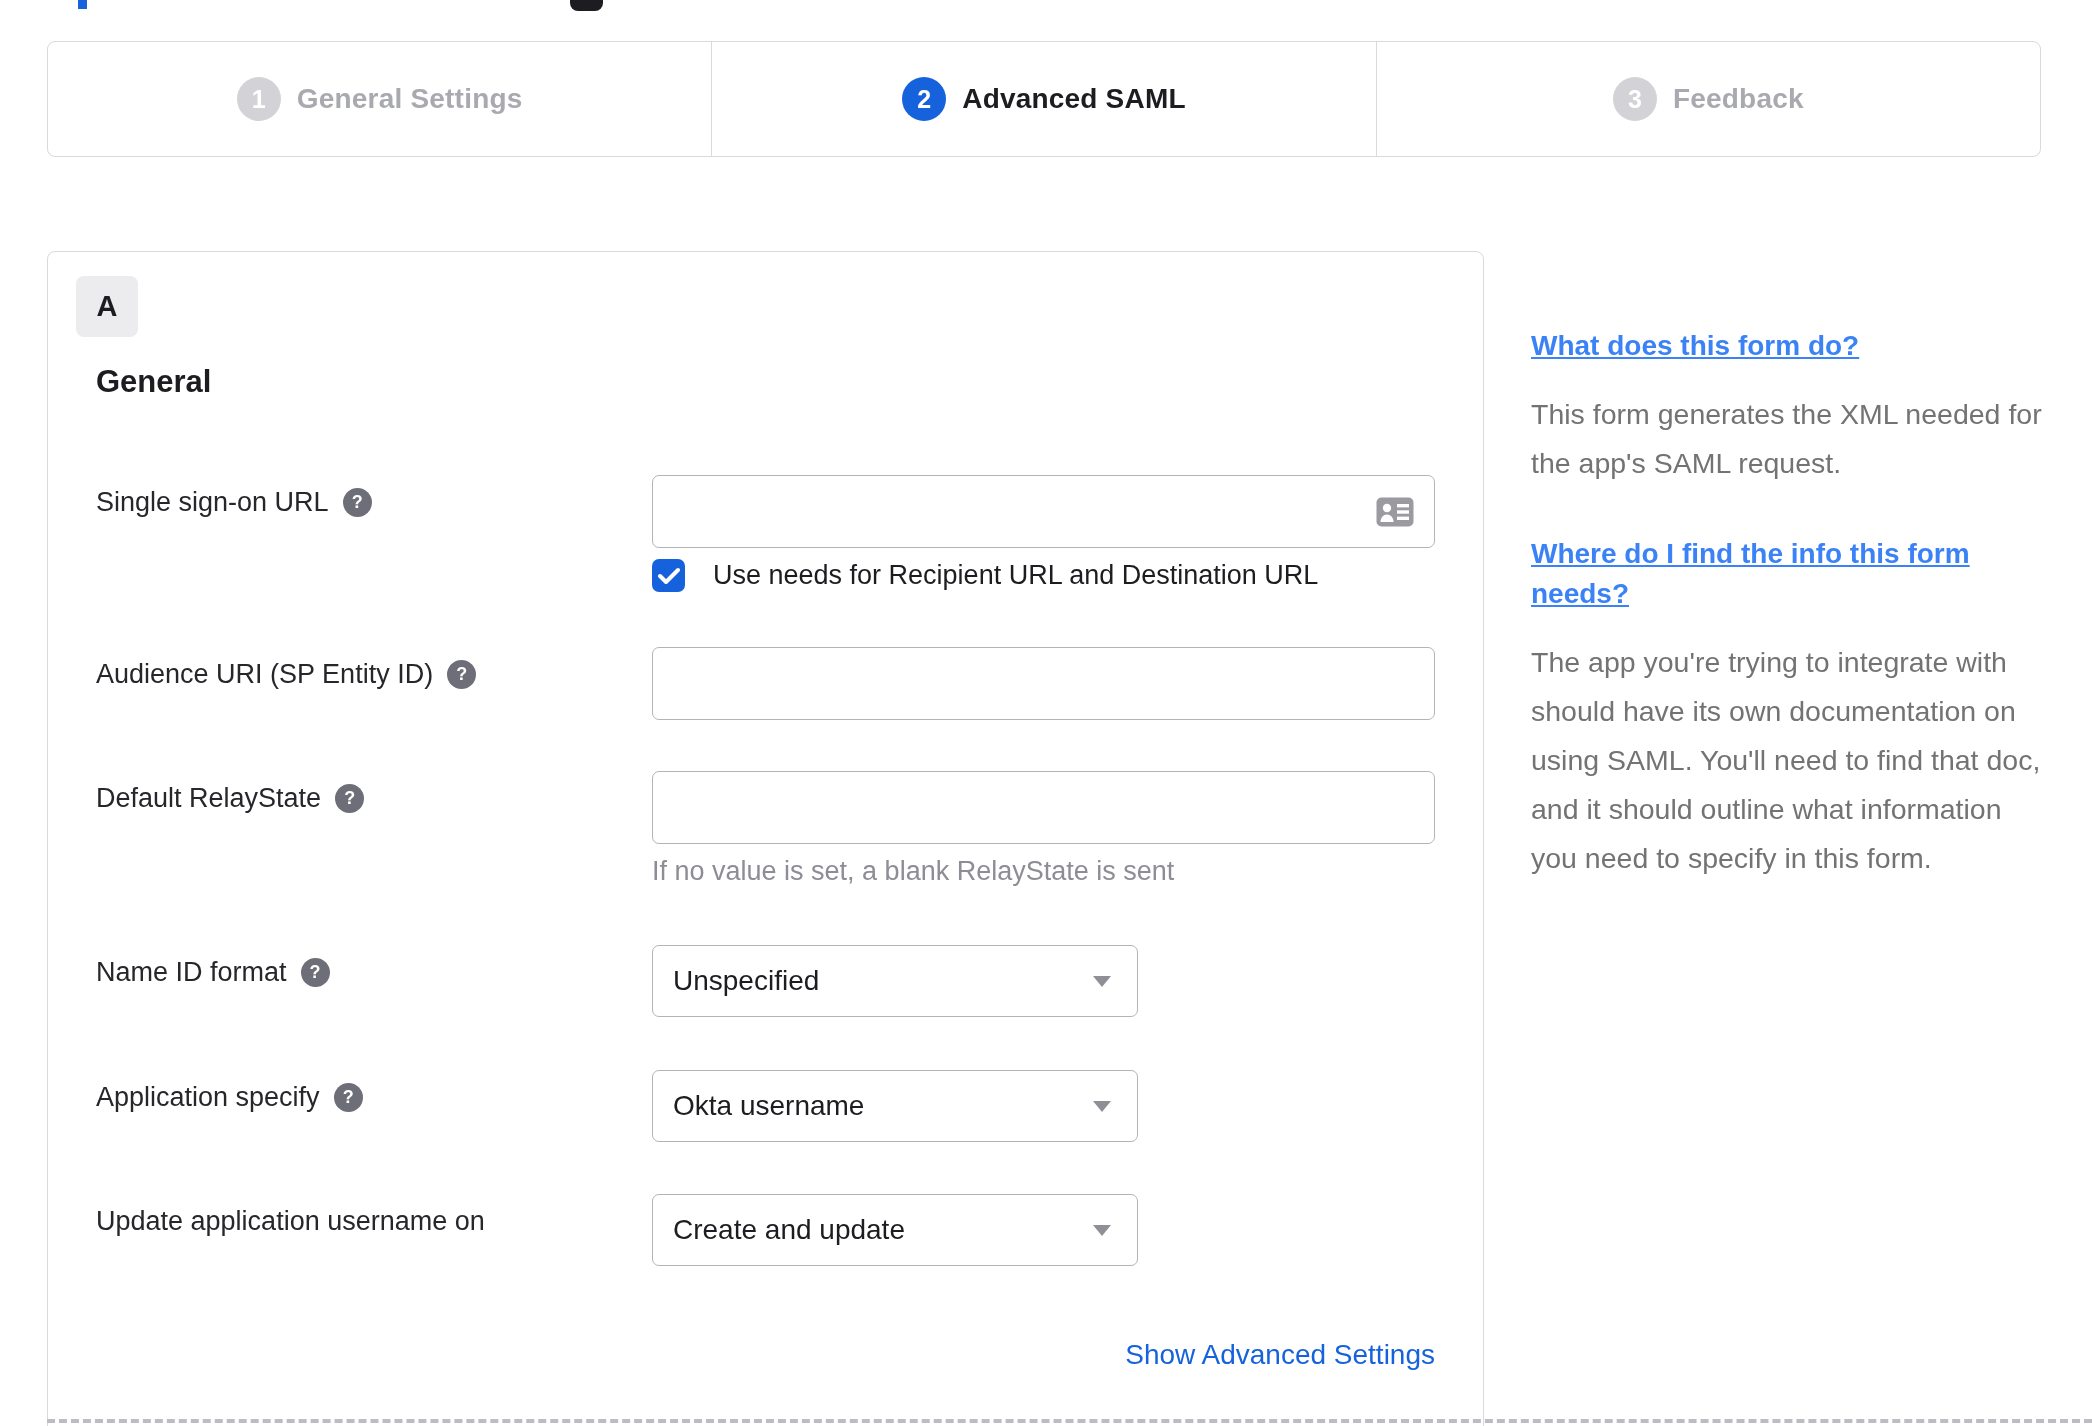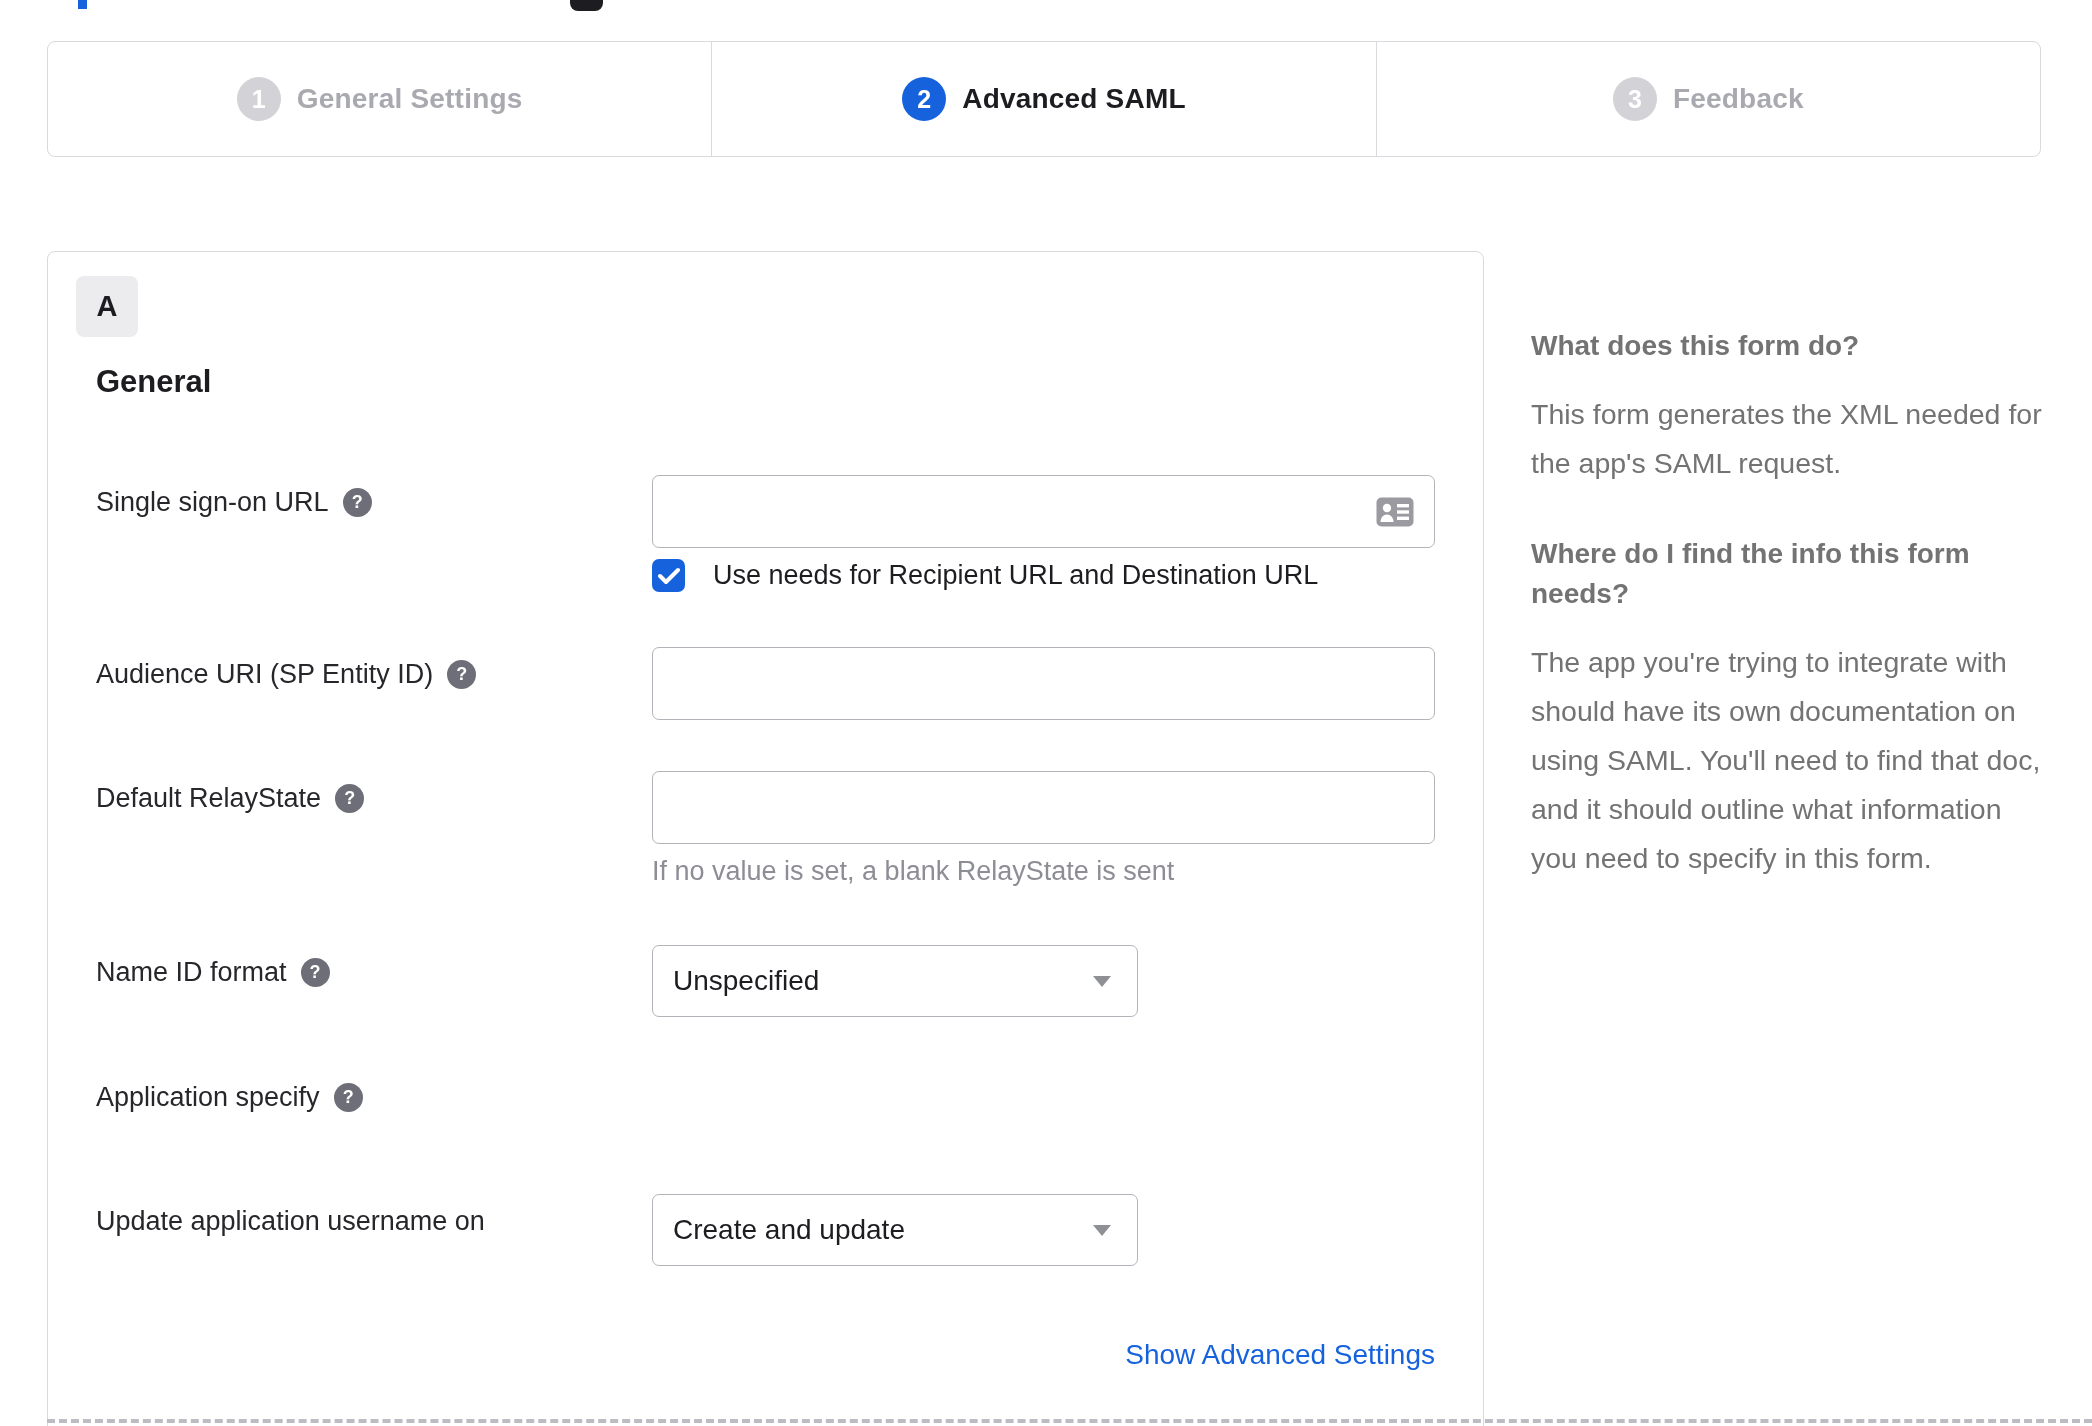--- a/index.html
+++ b/index.html
@@ -93,21 +93,21 @@
   .hint{
     position:absolute;left:604px;font-size:27px;color:#8d8d95;
   }
   .advanced-link{
     position:absolute;left:48px;top:1087px;width:1339px;text-align:right;
     font-size:28px;font-weight:500;color:#1662dd;cursor:pointer;
   }
   
   .side-help{position:absolute;left:1531px;top:326px;width:512px;}
   .side-help h3{
-    margin:0 0 24px 0;font-size:28px;line-height:40px;font-weight:bold;color:#737373;
+    margin:0 0 24px 0;font-size:28px;line-height:40px;font-weight:bold;color:#3b82f6;text-decoration:underline;
   }
   .side-help p{
     margin:0 0 46px 0;font-size:28.5px;line-height:49px;color:#737373;
   }
   
   .dashed-divider{
     position:absolute;left:47px;top:1419px;width:2045px;height:0;
     border-top:4px dashed #bcbcc2;
   }
 </style>
@@ -196,20 +196,24 @@
       <span class="sel-text">Unspecified</span>
       <span class="caret"></span>
     </div>
   </div>
 
   <div class="form-row" style="top:818px;">
     <div class="row-label">
       <span class="lbl">Application specify</span>
       <span class="help-icon">?</span>
     </div>
+    <div class="select">
+      <span class="sel-text">Okta username</span>
+      <span class="caret"></span>
+    </div>
   </div>
 
   <div class="form-row" style="top:942px;">
     <div class="row-label">
       <span class="lbl">Update application username on</span>
     </div>
     <div class="select">
       <span class="sel-text">Create and update</span>
       <span class="caret"></span>
     </div>

